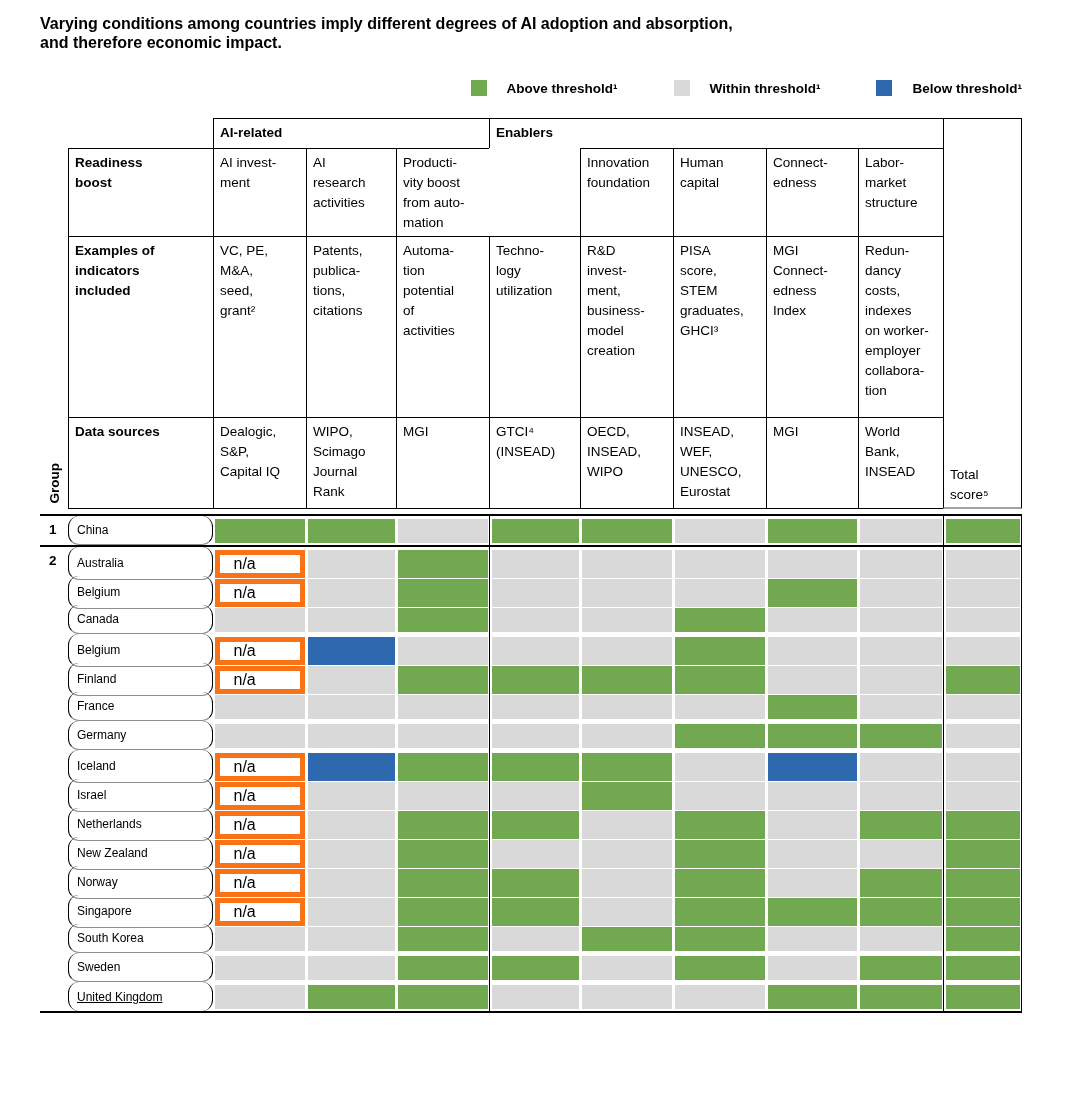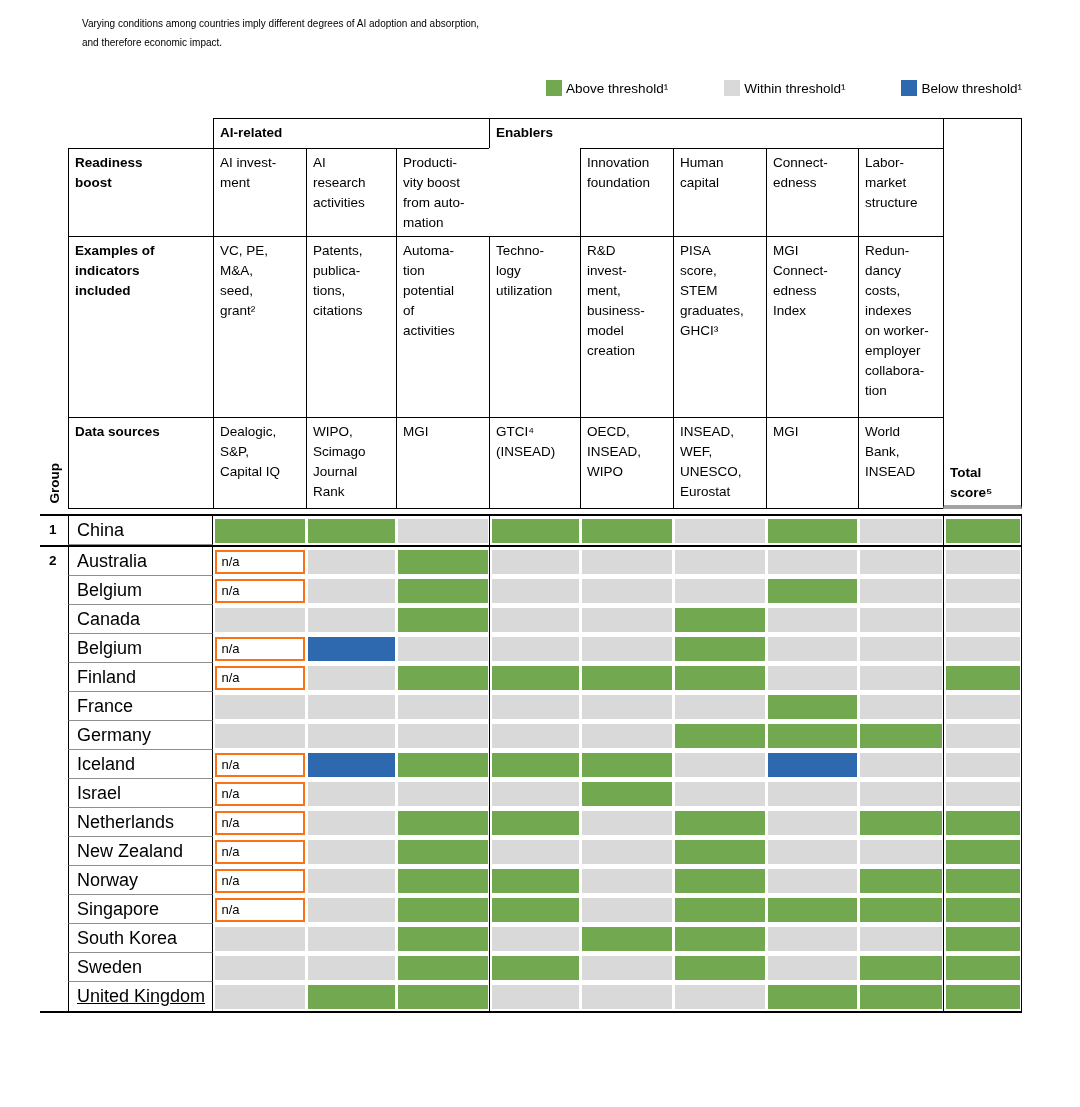--- a/index.html
+++ b/index.html
@@ -3,64 +3,64 @@
 <meta charset="utf-8">
 <style>
   html, body { margin:0; padding:0; background:#fff; }
   body {
     width:1080px; height:1107px; overflow:hidden;
     font-family:"Liberation Sans","DejaVu Sans",sans-serif;
     color:#000; -webkit-font-smoothing:antialiased;
   }
   .page { width:982px; padding:14px 0 0 40px; }
 
-  .title { font-size:10px; font-weight:normal; line-height:19px;margin-left:42px; }
+  .title { font-size:16px; font-weight:bold; line-height:19px; }
 
   .legend { display:flex; justify-content:flex-end; align-items:center; gap:56px; width:982px; margin:28px 0 22px 0; }
-  .lg-item { display:flex; align-items:center; gap:4px; font-size:13.5px; }
+  .lg-item { display:flex; align-items:center; gap:20px; font-size:13.5px;font-weight:bold; }
   .lg-swatch { width:16px; height:16px; display:inline-block; flex:0 0 auto; }
 
   .grid { display:grid; grid-template-columns:28px 145px 93px 90px 93px 91px 93px 93px 92px 85px 79px; }
 
   .thead { grid-template-rows:30px 88px 181px 92px; }
   .hcell {
     border-left:1px solid #000; border-top:1px solid #000;
     padding:4px 6px 2px 6px; font-size:13.5px; line-height:20px;
     white-space:pre-line; overflow:hidden;
   }
   .bold { font-weight:bold; }
   .hrow-last { border-bottom:1px solid #000; }
   .total-cell {
     display:flex; align-items:flex-end;
-    border-right:1px solid #000; border-bottom:4px solid #a3a3a3;
-    font-weight:bold;
+    border-right:1px solid #000; border-bottom:2px solid #a3a3a3;
+    font-weight:normal;
   }
   .gaxis { display:flex; align-items:flex-end; justify-content:center; padding-bottom:6px; }
   .gaxis span { writing-mode:vertical-rl; transform:rotate(180deg); font-weight:bold; font-size:13.5px; }
 
   .tbody { margin-top:5px; border-top:2px solid #000; border-bottom:2.5px solid #000; }
   .brow { height:29px; }
   .brow.group-start { border-top:2.5px solid #000; }
   .gnum { font-weight:bold; font-size:13.5px; padding:6px 0 0 9px; }
   .country {
-    font-size:18px; display:flex; align-items:center; padding-left:8px;
+    font-size:12px; display:flex; align-items:center; padding-left:8px;
     border-left:1px solid #000; border-right:1px solid #000; border-bottom:1px solid #8f8f8f;
-    overflow:hidden; white-space:nowrap;
+    overflow:hidden; white-space:nowrap;border-radius:11px;
   }
   .brow:last-child .country { border-bottom:none;text-decoration:underline; }
   .cell { padding:2.5px 1.5px; }
   .cell.sep { border-left:1.5px solid #000; }
   .cell.last { border-right:1px solid #000; }
   .sw { display:block; height:100%; font-style:normal; box-sizing:border-box; }
   .sw.above { background:var(--above,#71A850); }
   .sw.within { background:var(--within,#D9D9D9); }
   .sw.below { background:var(--below,#2E68AE); }
   .sw.na {
-    background:var(--na,#fff); border:2px solid #f97316;
-    font-size:13px; display:flex; align-items:center; padding-left:5px;
+    background:var(--na,#fff); border:5px solid #f97316;
+    font-size:16px; display:flex; align-items:center; padding-left:14px;
   }
 </style>
 </head>
 <body>
 
 <div class="page">
 
   <div class="title">
     <div>Varying conditions among countries imply different degrees of AI adoption and absorption,</div>
     <div>and therefore economic impact.</div>

